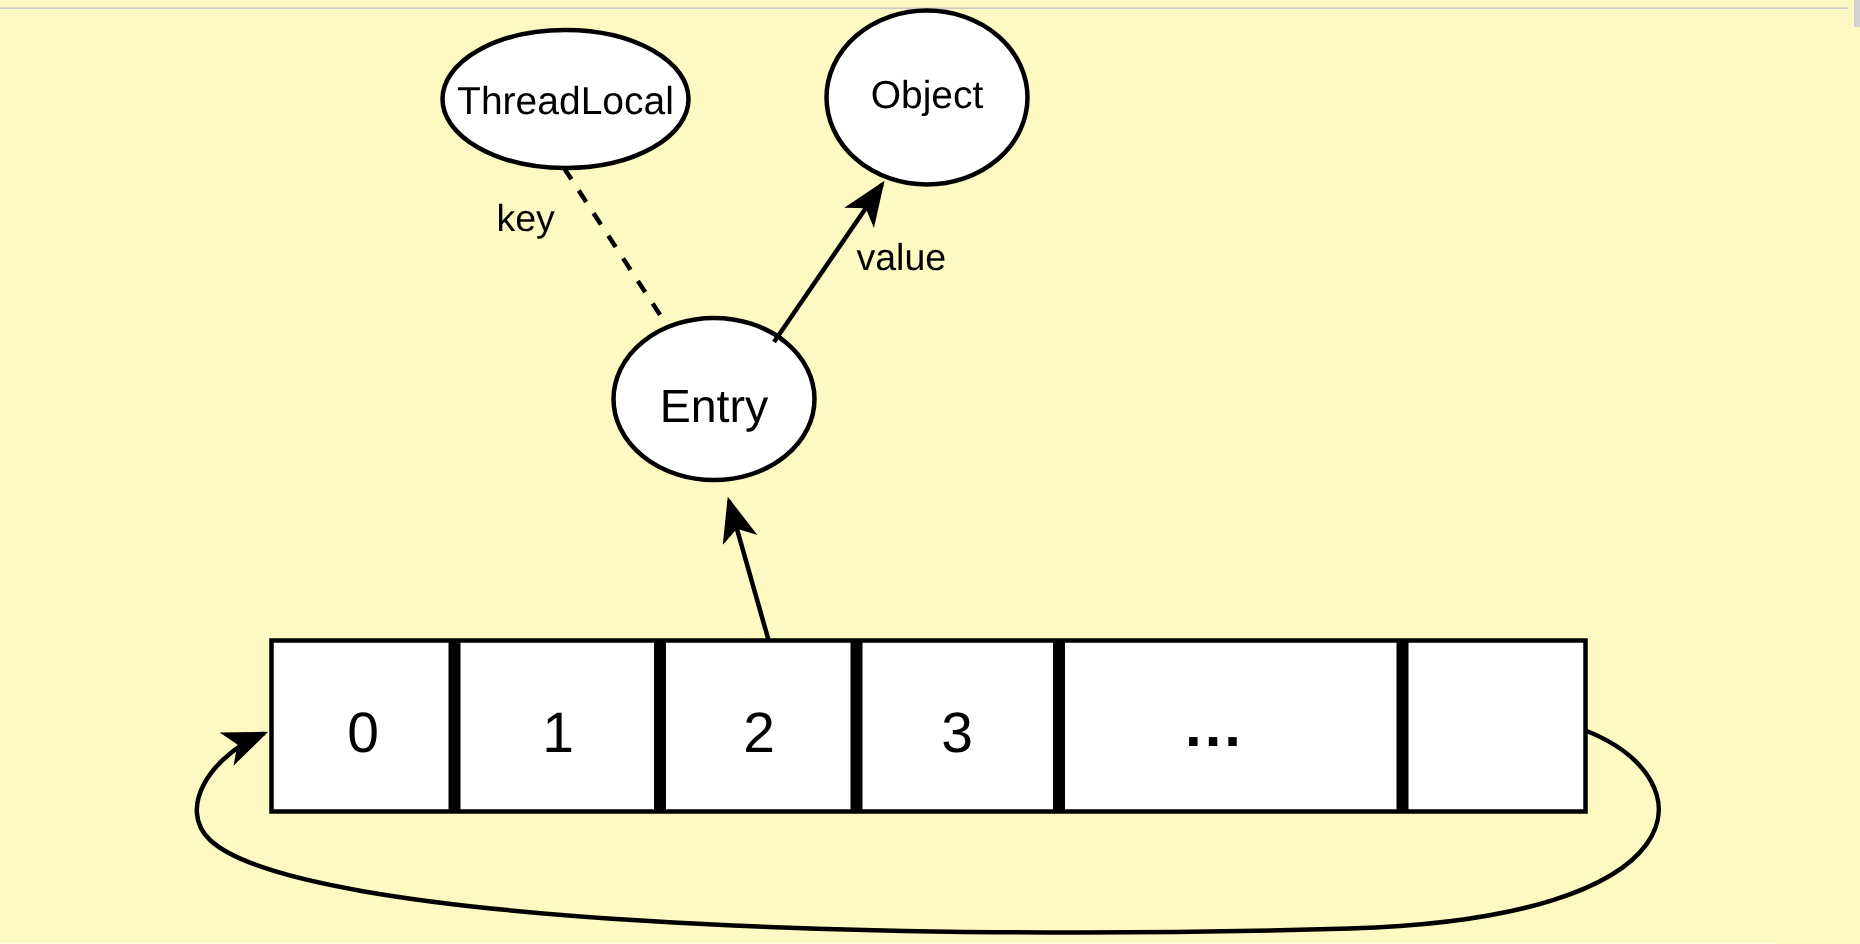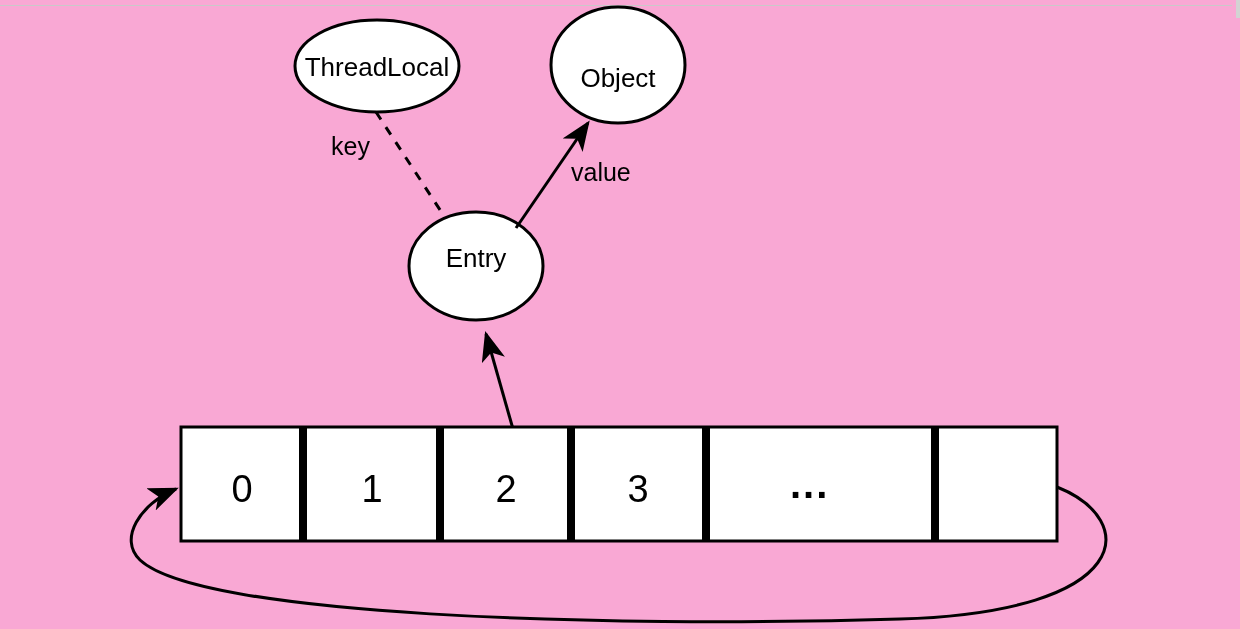--- a/index.html
+++ b/index.html
@@ -9,21 +9,21 @@
     background: #ffffff;
   }
   body {
     font-family: "Liberation Sans", sans-serif;
     color: #000000;
   }
   #canvas {
     position: relative;
     width: 1240px;
     height: 629px;
-    background: #f9a8d4;
+    background: #fef9c3;
     overflow: hidden;
   }
   
   .top-rule {
     position: absolute;
     left: 0;
     top: 5px;
     width: 1232px;
     height: 1px;
     background: #c9c9c9;
@@ -117,23 +117,23 @@
       <line x1="303" y1="427" x2="303" y2="541" stroke="#000000" stroke-width="8"></line>
       <line x1="440" y1="427" x2="440" y2="541" stroke="#000000" stroke-width="8"></line>
       <line x1="571" y1="427" x2="571" y2="541" stroke="#000000" stroke-width="8"></line>
       <line x1="706" y1="427" x2="706" y2="541" stroke="#000000" stroke-width="8"></line>
       <line x1="935" y1="427" x2="935" y2="541" stroke="#000000" stroke-width="8"></line>
     </g>
   </svg>
 
   <div class="node-label" style="left:277px; top:52px; width:200px; font-size:26px;">ThreadLocal</div>
 
-  <div class="node-label" style="left:518px; top:63px; width:200px; font-size:26px;">Object</div>
+  <div class="node-label" style="left:518px; top:48px; width:200px; font-size:26px;">Object</div>
 
-  <div class="node-label" style="left:376px; top:243px; width:200px; font-size:26px;">Entry</div>
+  <div class="node-label" style="left:376px; top:253px; width:200px; font-size:31px;">Entry</div>
 
   <div class="edge-label" style="left:331px; top:132px;text-align:center;">key</div>
 
   <div class="edge-label" style="left:571px; top:158px;">value</div>
 
   <div class="cell-label" style="left:192px; top:470px; width:100px;">0</div>
 
   <div class="cell-label" style="left:322px; top:470px; width:100px;">1</div>
 
   <div class="cell-label" style="left:456px; top:470px; width:100px;">2</div>

